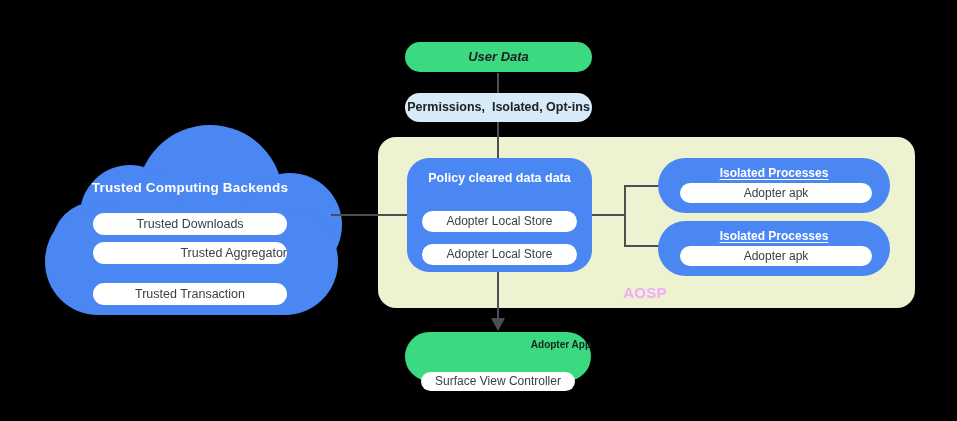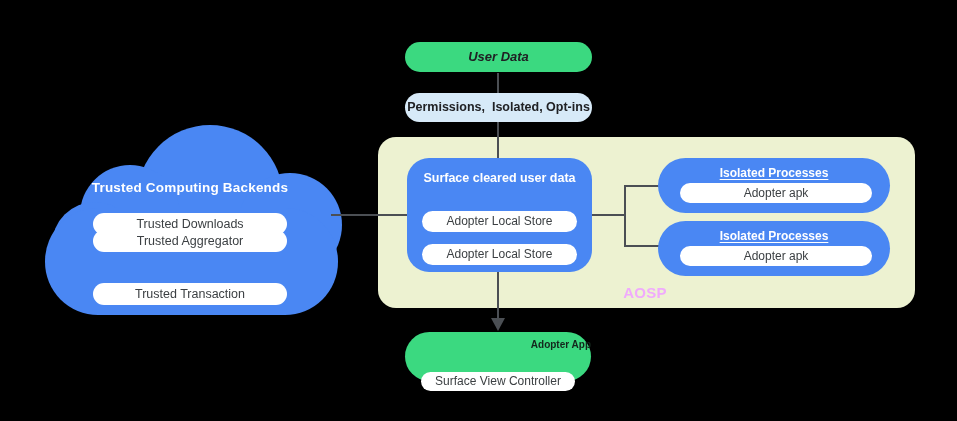--- a/index.html
+++ b/index.html
@@ -89,31 +89,31 @@
   <div class="line" style="left:331px;top:214px;width:76px;height:2px;"></div>
   <div class="line" style="left:592px;top:214px;width:34px;height:2px;"></div>
   <div class="line" style="left:624px;top:185px;width:2px;height:62px;"></div>
   <div class="line" style="left:624px;top:185px;width:36px;height:2px;"></div>
   <div class="line" style="left:624px;top:245px;width:36px;height:2px;"></div>
   <div class="line" style="left:497px;top:272px;width:2px;height:46px;"></div>
   <div class="arrowhead" style="left:491px;top:318px;"></div>
 
   <div class="abs cloud-title">Trusted Computing Backends</div>
   <div class="pill cloud-pill" style="top:213px;">Trusted Downloads</div>
-  <div class="pill cloud-pill" style="top:230px;">Trusted Aggregator</div>
+  <div class="pill cloud-pill" style="top:242px;text-align:right;">Trusted Aggregator</div>
   <div class="pill cloud-pill" style="top:271px;margin-top:12px;">Trusted Transaction</div>
 
   <div class="abs node-user">User Data</div>
   <div class="abs node-perm">Permissions,  Isolated, Opt-ins</div>
 
   <div class="abs aosp-label">AOSP</div>
 
   <div class="abs managing-box"></div>
   <div class="abs managing-title">
-    <div>Surface cleared user data</div>
+    <div>Policy cleared data data</div>
   </div>
   <div class="pill" style="left:422px;top:211px;width:155px;height:21px;line-height:21px;">Adopter Local Store</div>
   <div class="pill" style="left:422px;top:244px;width:155px;height:21px;line-height:21px;">Adopter Local Store</div>
 
   <div class="capsule" style="top:158px;"></div>
   <div class="capsule-title" style="top:166px;">Isolated Processes</div>
   <div class="pill" style="left:680px;top:183px;width:192px;height:20px;line-height:20px;">Adopter apk</div>
 
   <div class="capsule" style="top:221px;"></div>
   <div class="capsule-title" style="top:229px;">Isolated Processes</div>

